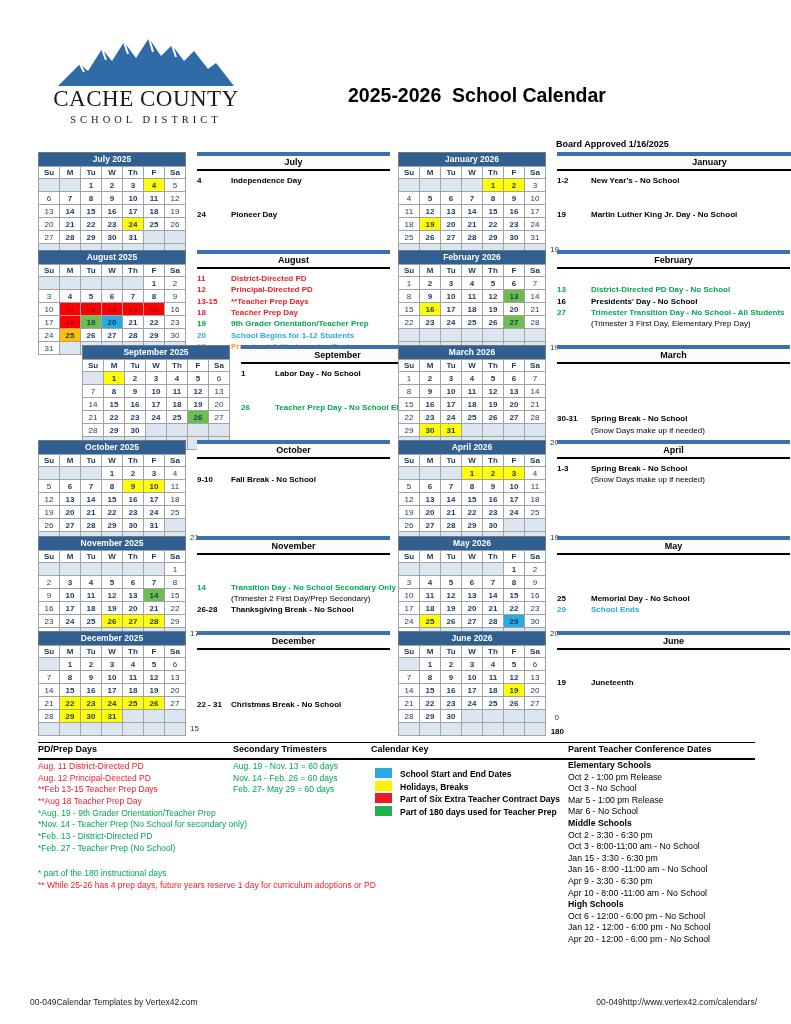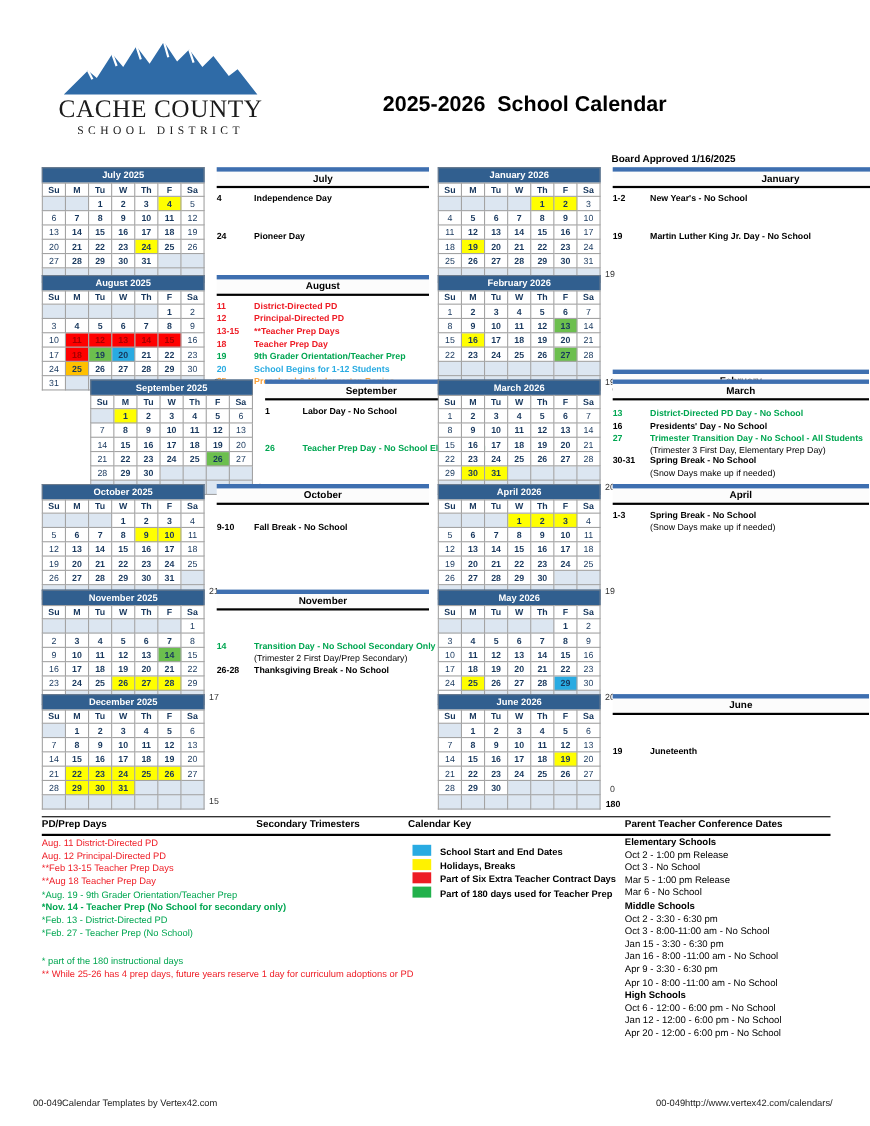--- a/index.html
+++ b/index.html
@@ -583,20 +583,27 @@
               <td class="empty"></td>
               <td class="empty"></td>
               <td class="empty"></td>
               <td class="empty"></td>
               <td class="empty"></td>
             </tr>
           </tbody>
         </table>
         <span class="cal-count">15</span>
       </div>
+      <div class="notes">
+        <div class="note-header">December</div>
+        <div class="note-line" style="top: 69.2px;">
+          <span class="note-label">22 - 31</span>
+          <span>Christmas Break - No School</span>
+        </div>
+      </div>
     </div>
     <div class="month-block" style="left: 398px; top: 152px; width: 464px;">
       <div class="cal">
         <div class="cal-title">January 2026</div>
         <table>
           <thead>
             <tr>
               <th>Su</th>
               <th>M</th>
               <th>Tu</th>
@@ -670,21 +677,21 @@
         <div class="note-line" style="top: 24px;">
           <span class="note-label">1-2</span>
           <span>New Year's - No School</span>
         </div>
         <div class="note-line" style="top: 57.9px;">
           <span class="note-label">19</span>
           <span>Martin Luther King Jr. Day - No School</span>
         </div>
       </div>
     </div>
-    <div class="month-block" style="left: 398px; top: 250px; width: 392px; align-items: flex-end;">
+    <div class="month-block" style="left: 398px; top: 250px; width: 392px;">
       <div class="cal">
         <div class="cal-title">February 2026</div>
         <table>
           <thead>
             <tr>
               <th>Su</th>
               <th>M</th>
               <th>Tu</th>
               <th>W</th>
               <th>Th</th>
@@ -1009,20 +1016,31 @@
               <td class="empty"></td>
               <td class="empty"></td>
               <td class="empty"></td>
               <td class="empty"></td>
               <td class="empty"></td>
               <td class="empty"></td>
             </tr>
           </tbody>
         </table>
         <span class="cal-count">20</span>
+      </div>
+      <div class="notes">
+        <div class="note-header">May</div>
+        <div class="note-line" style="top: 57.9px;">
+          <span class="note-label">25</span>
+          <span>Memorial Day - No School</span>
+        </div>
+        <div class="note-line" style="top: 69.2px; color: rgb(41, 171, 226);">
+          <span class="note-label">29</span>
+          <span>School Ends</span>
+        </div>
       </div>
     </div>
     <div class="month-block" style="left: 398px; top: 631px; width: 392px;">
       <div class="cal">
         <div class="cal-title">June 2026</div>
         <table>
           <thead>
             <tr>
               <th>Su</th>
               <th>M</th>
@@ -1109,23 +1127,28 @@
     <span class="bh" style="left:195px">Secondary Trimesters</span>
     <span class="bh" style="left:333px">Calendar Key</span>
     <span class="bh" style="left:530px">Parent Teacher Conference Dates</span>
   </div>
   <div id="pd-list" class="list" style="left:0;top:19px">
       <div class="ln" style="color: rgb(238, 28, 37);">Aug. 11 District-Directed PD</div>
       <div class="ln" style="color: rgb(238, 28, 37);">Aug. 12 Principal-Directed PD</div>
       <div class="ln" style="color: rgb(238, 28, 37);">**Feb 13-15 Teacher Prep Days</div>
       <div class="ln" style="color: rgb(238, 28, 37);">**Aug 18 Teacher Prep Day</div>
       <div class="ln" style="color: rgb(0, 166, 81);">*Aug. 19 - 9th Grader Orientation/Teacher Prep</div>
-      <div class="ln" style="color: rgb(0, 166, 81); font-weight: bold;">*Nov. 14 - Teacher Prep (No School for secondary only)</div>
+      <div class="ln" style="color: rgb(0, 166, 81);">*Nov. 14 - Teacher Prep (No School for secondary only)</div>
       <div class="ln" style="color: rgb(0, 166, 81);">*Feb. 13 - District-Directed PD</div>
       <div class="ln" style="color: rgb(0, 166, 81);">*Feb. 27 - Teacher Prep (No School)</div>
+    </div>
+  <div id="tri-list" class="list" style="left:195px;top:19px">
+      <div class="ln" style="color: rgb(0, 166, 81);">Aug. 19 - Nov. 13 = 60 days</div>
+      <div class="ln" style="color: rgb(0, 166, 81);">Nov. 14 - Feb. 26 = 60 days</div>
+      <div class="ln" style="color: rgb(0, 166, 81);">Feb. 27- May 29 = 60 days</div>
     </div>
   <div id="key-list" class="list" style="left:337px;top:26px">
       <div class="ln"><span class="swatch" style="background: rgb(41, 171, 226);"></span><span>School Start and End Dates</span></div>
       <div class="ln"><span class="swatch" style="background: rgb(255, 242, 0);"></span><span>Holidays, Breaks</span></div>
       <div class="ln"><span class="swatch" style="background: rgb(237, 28, 36);"></span><span>Part of Six Extra Teacher Contract Days</span></div>
       <div class="ln"><span class="swatch" style="background: rgb(34, 177, 76);"></span><span>Part of 180 days used for Teacher Prep</span></div>
     </div>
   <div id="conf-list" class="list" style="left:530px;top:18px">
       <div class="ln grp">Elementary Schools</div>
       <div class="ln">Oct 2 - 1:00 pm Release</div>

